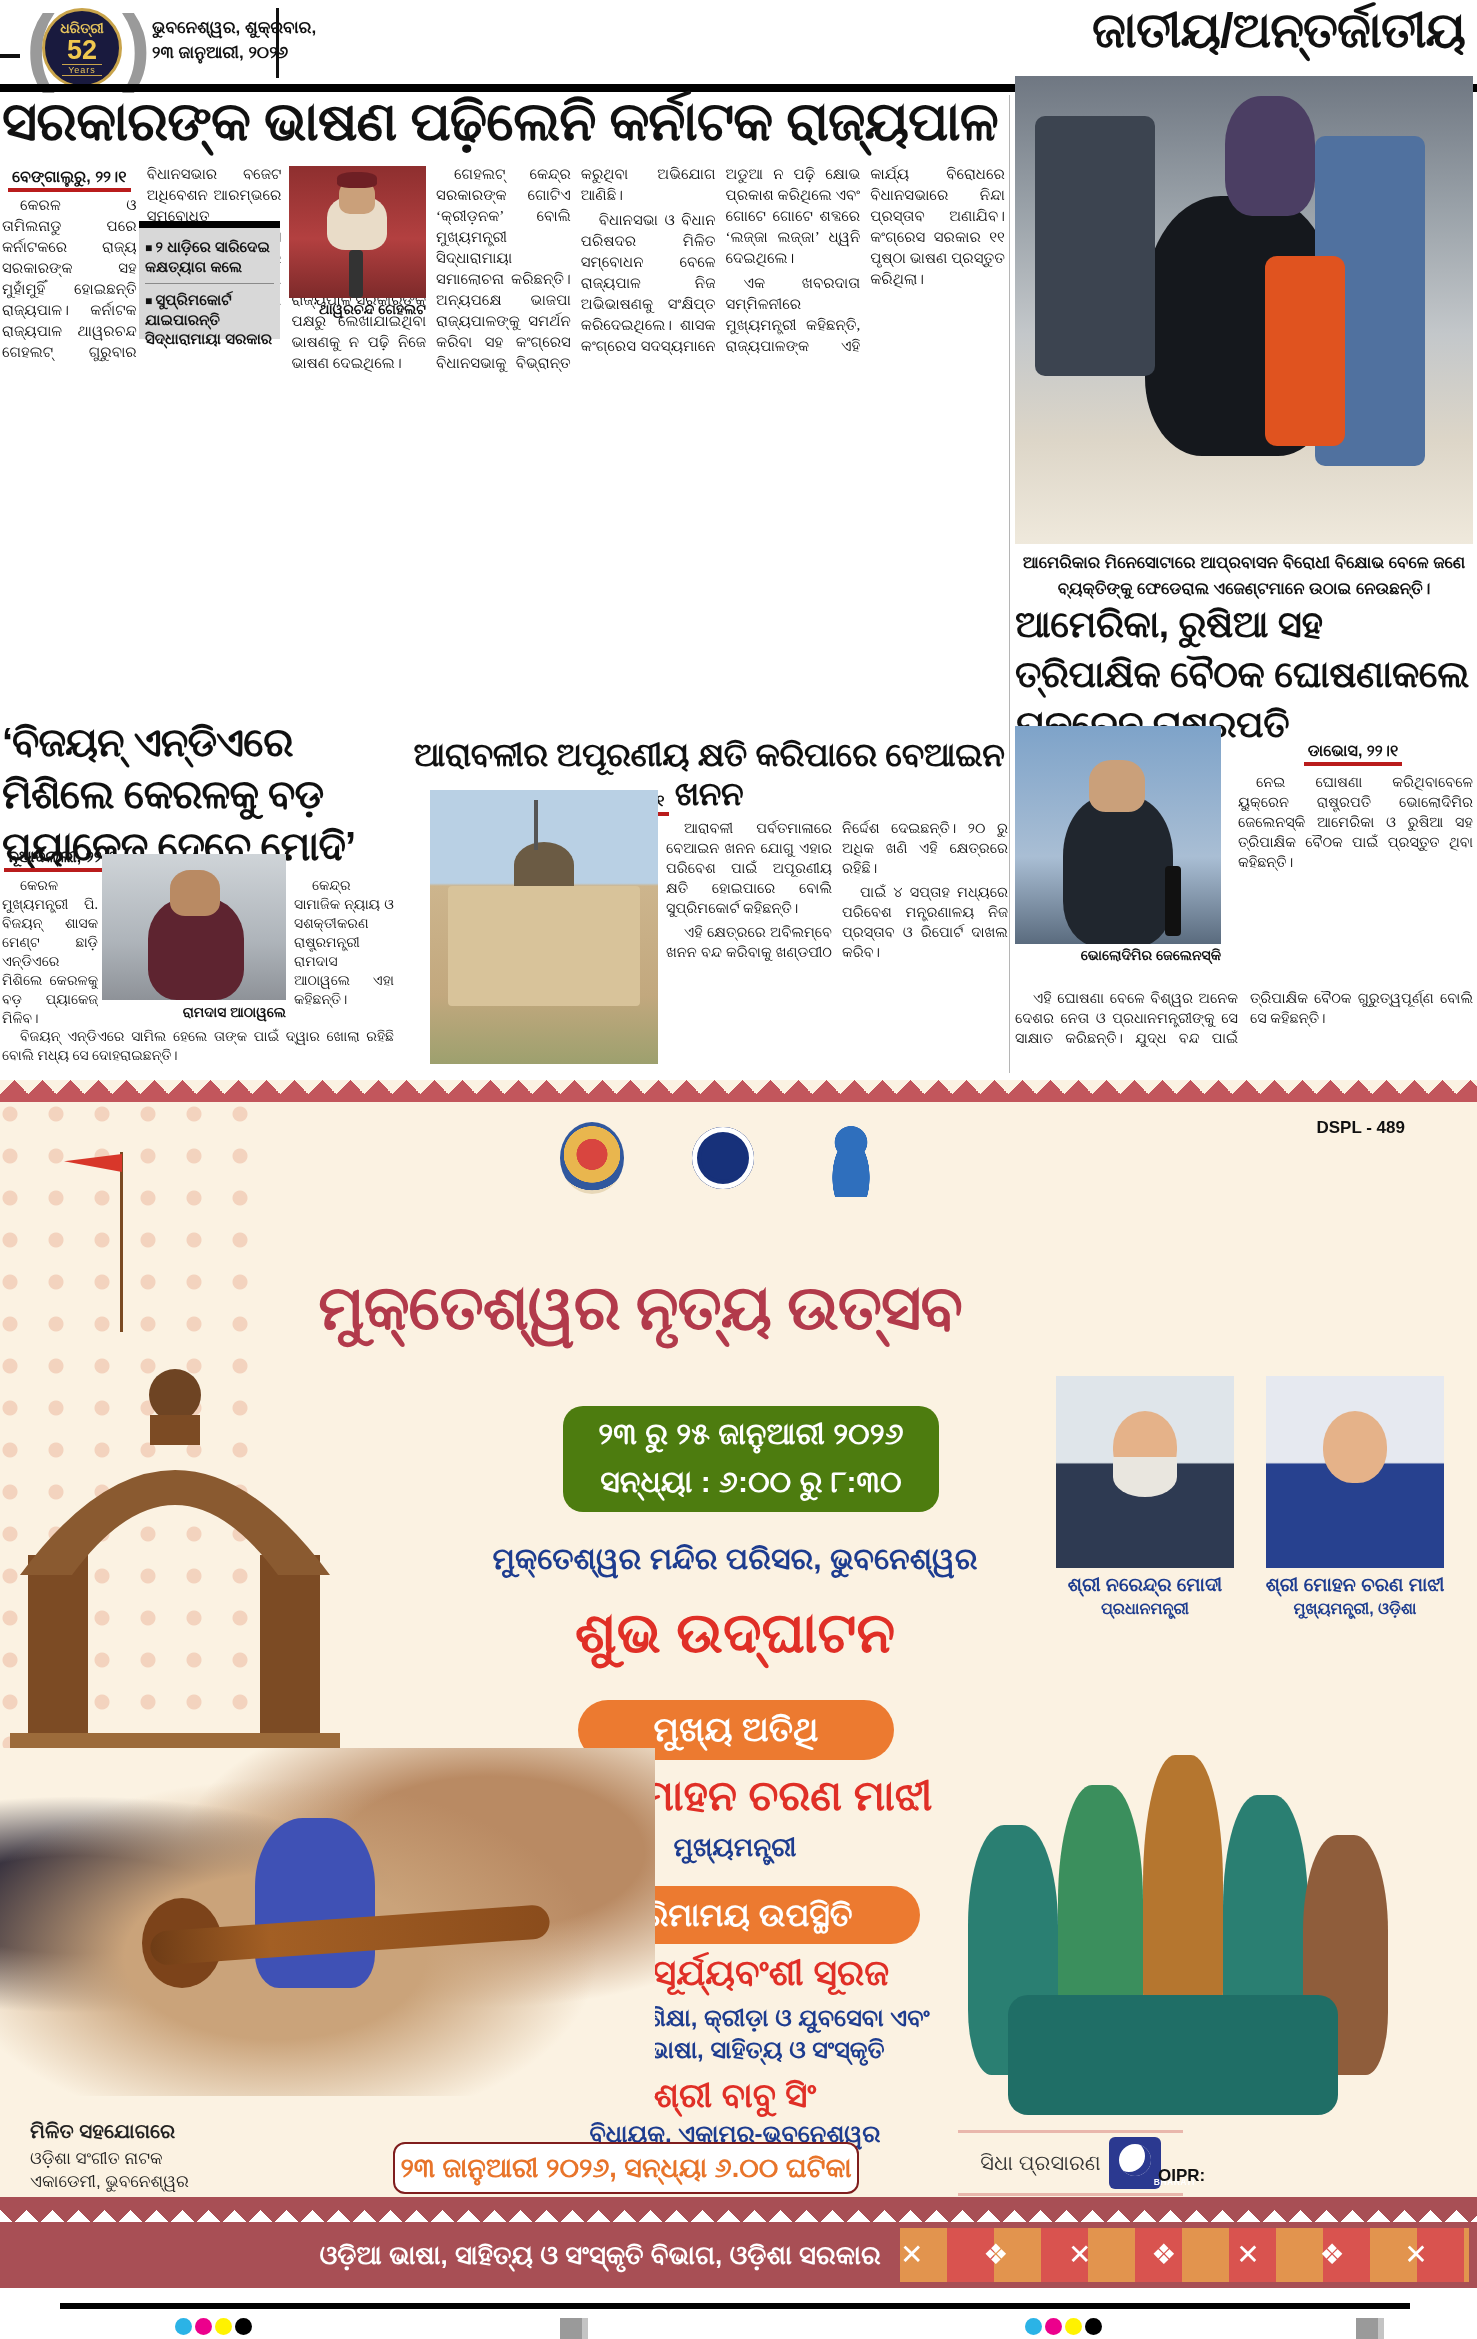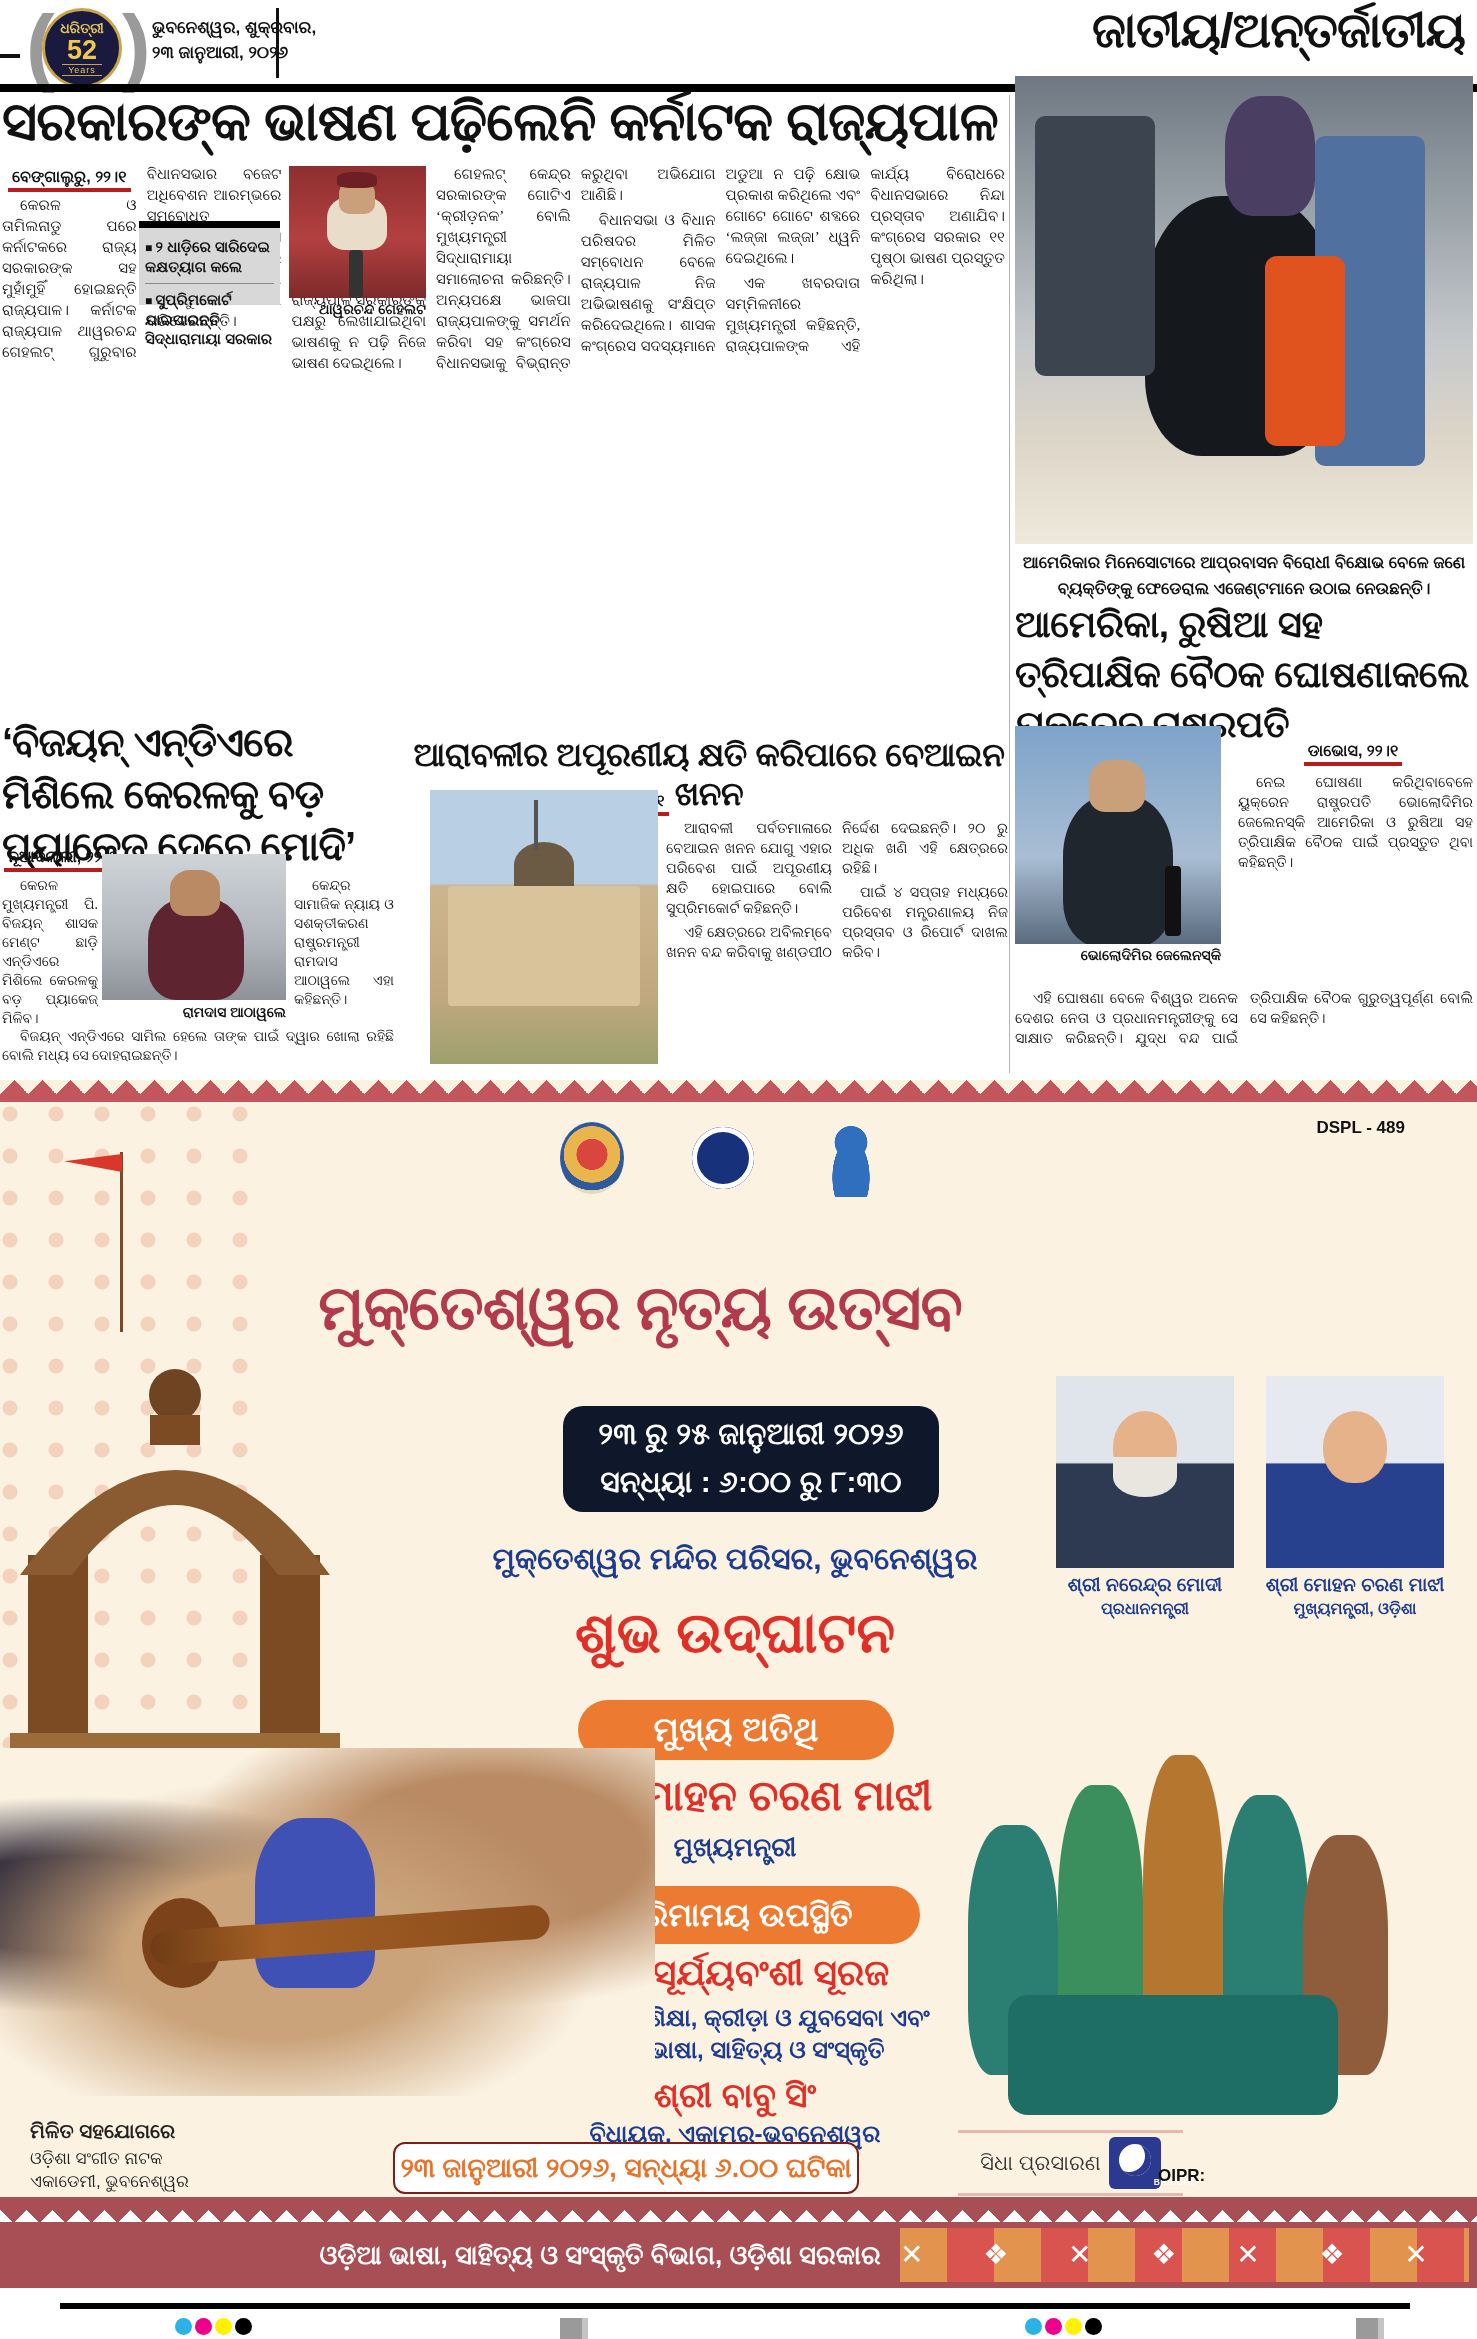--- a/index.html
+++ b/index.html
@@ -21,21 +21,21 @@
   .hdr-div{left:276px;top:8px;width:3px;height:70px;background:#111;}
   .section-title{left:850px;top:2px;width:615px;font-size:49px;font-weight:bold;text-align:right;letter-spacing:-1px;}
   .hdr-rule{left:0;top:84px;width:1477px;height:8px;background:#000;}
   
   .hl1{left:2px;top:92px;width:1000px;font-size:54px;font-weight:bold;line-height:1.08;letter-spacing:-1px;}
   .s1cols{left:2px;top:164px;width:1003px;height:560px;column-count:7;column-gap:10px;
           font-size:15px;line-height:21px;text-align:justify;overflow:hidden;font-family:"Liberation Serif",serif;}
   .dateline{display:block;font-weight:bold;text-align:center;font-size:16px;margin:2px 0 8px;font-family:"Liberation Sans",sans-serif;}
   .dateline span{border-bottom:4px solid #b91c1c;padding:0 4px 3px;}
   .news p{margin:0 0 4px;text-indent:18px;}
-  .hlbox{left:139px;top:221px;width:141px;height:84px;background:#d8d8d8;border-top:7px solid #000;
+  .hlbox{left:139px;top:221px;width:141px;height:118px;background:#d8d8d8;border-top:7px solid #000;
          padding:7px 6px;box-sizing:border-box;font-size:15px;font-weight:bold;line-height:1.3;}
   .hlbox .it{padding:2px 0;}
   .hlbox .it+.it{border-top:1px solid #8a8a8a;margin-top:5px;padding-top:6px;}
   .hlbox .it:before{content:"■ ";font-size:12px;}
   .figcap{font-weight:bold;text-align:right;font-size:14px;line-height:1.3;}
   .vrule{left:1009px;top:95px;width:1px;height:978px;background:#b5b5b5;}
   
   .ph{overflow:hidden;position:absolute;}
   .ph .b{position:absolute;border-radius:40% 40% 30% 30%;}
   .ph-gov{left:289px;top:166px;width:137px;height:132px;background:linear-gradient(180deg,#8e2f2f,#b34040 55%,#7d2a2a);}
@@ -66,21 +66,21 @@
   .saw-top{left:0;top:0;width:100%;height:22px;
      background:conic-gradient(from 135deg at 50% 0%,#c2565c 90deg,transparent 0) 0 0/28px 100% repeat-x;}
   .ad-dots{left:0;top:24px;width:250px;height:660px;
      background:radial-gradient(circle at 10px 10px,#f2cdb8 7px,transparent 8px) 0 0/46px 42px;opacity:.85;}
   .dspl{right:72px;top:38px;font-size:17px;font-weight:bold;}
   .logos{left:560px;top:36px;width:320px;height:84px;display:flex;justify-content:space-between;align-items:center;}
   .lg1{width:64px;height:72px;border-radius:50%;background:radial-gradient(circle at 50% 45%,#d9453f 0 30%,#e9b64e 31% 55%,#30589e 56% 70%,#e8d8b8 71%);}
   .lg2{width:62px;height:62px;border-radius:50%;background:#17317a;box-shadow:inset 0 0 0 5px #fff,inset 0 0 0 9px #17317a;}
   .lg3{width:58px;height:78px;border-radius:10px;background:radial-gradient(circle at 50% 30%,#2f6fbd 0 26%,transparent 27%),radial-gradient(ellipse at 50% 75%,#2f6fbd 0 45%,transparent 46%);}
   .ad-title{left:190px;top:192px;width:900px;text-align:center;font-size:62px;font-weight:bold;color:#b23a4b;letter-spacing:-1px;}
-  .ad-datebox{left:563px;top:326px;width:376px;height:106px;background:#0f172a;border-radius:20px;color:#fff;
+  .ad-datebox{left:563px;top:326px;width:376px;height:106px;background:#4d7c0f;border-radius:20px;color:#fff;
       text-align:center;font-weight:bold;font-size:30px;line-height:1.6;padding-top:4px;box-sizing:border-box;}
   .ad-venue{left:420px;top:462px;width:630px;text-align:center;font-size:30px;font-weight:bold;color:#1d3c8f;}
   .ad-inaug{left:420px;top:520px;width:630px;text-align:center;font-size:56px;font-weight:bold;color:#e02f26;}
   .pill{background:#ec7a30;border-radius:34px;color:#fff;font-weight:bold;display:flex;align-items:center;justify-content:center;}
   .pill1{left:578px;top:620px;width:316px;height:60px;font-size:34px;}
   .g1name{left:420px;top:692px;width:630px;text-align:center;font-size:42px;font-weight:bold;color:#e02f26;}
   .g1title{left:420px;top:752px;width:630px;text-align:center;font-size:26px;font-weight:bold;color:#1d3c8f;}
   .pill2{left:552px;top:806px;width:368px;height:58px;font-size:32px;}
   .g2name{left:420px;top:872px;width:630px;text-align:center;font-size:36px;font-weight:bold;color:#e02f26;}
   .g2t1{left:420px;top:924px;width:630px;text-align:center;font-size:24px;font-weight:bold;color:#1d3c8f;}

